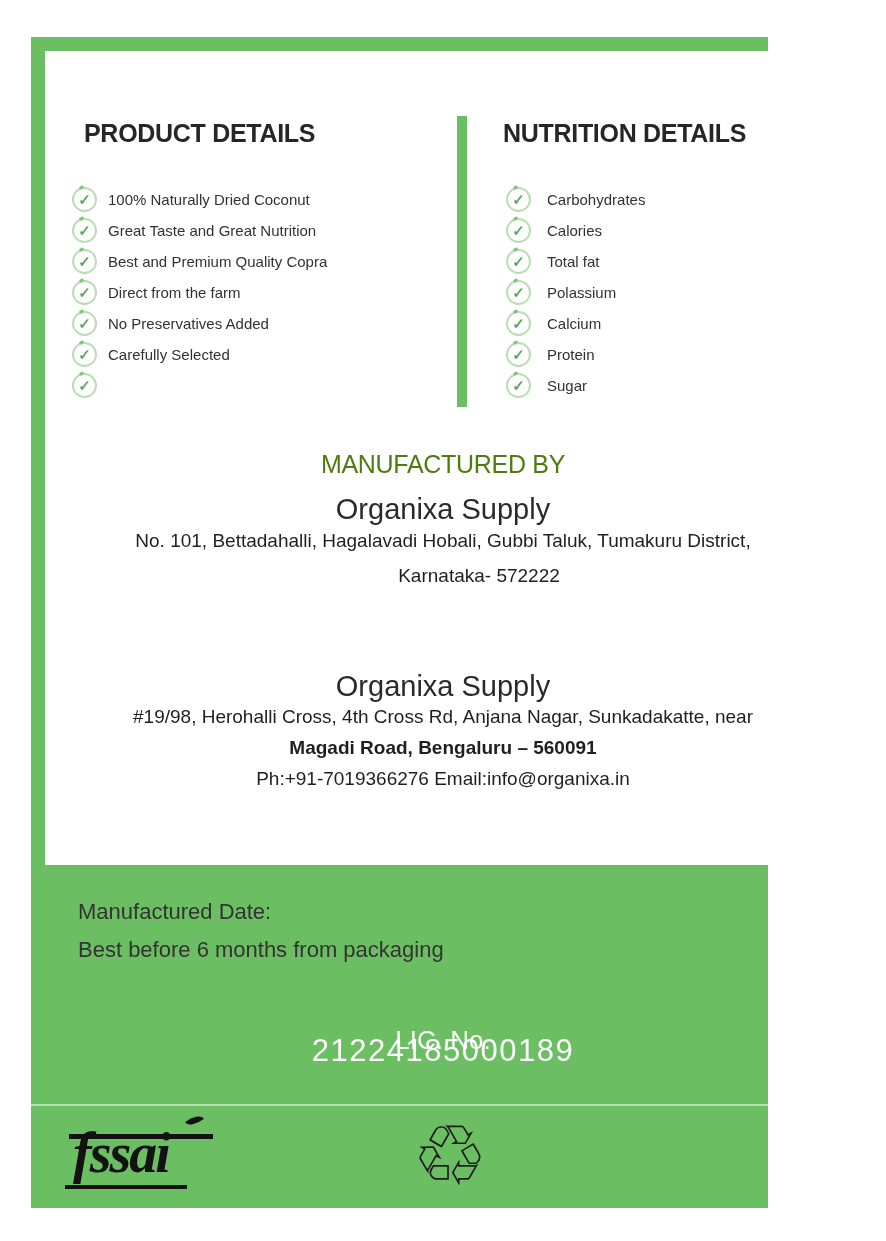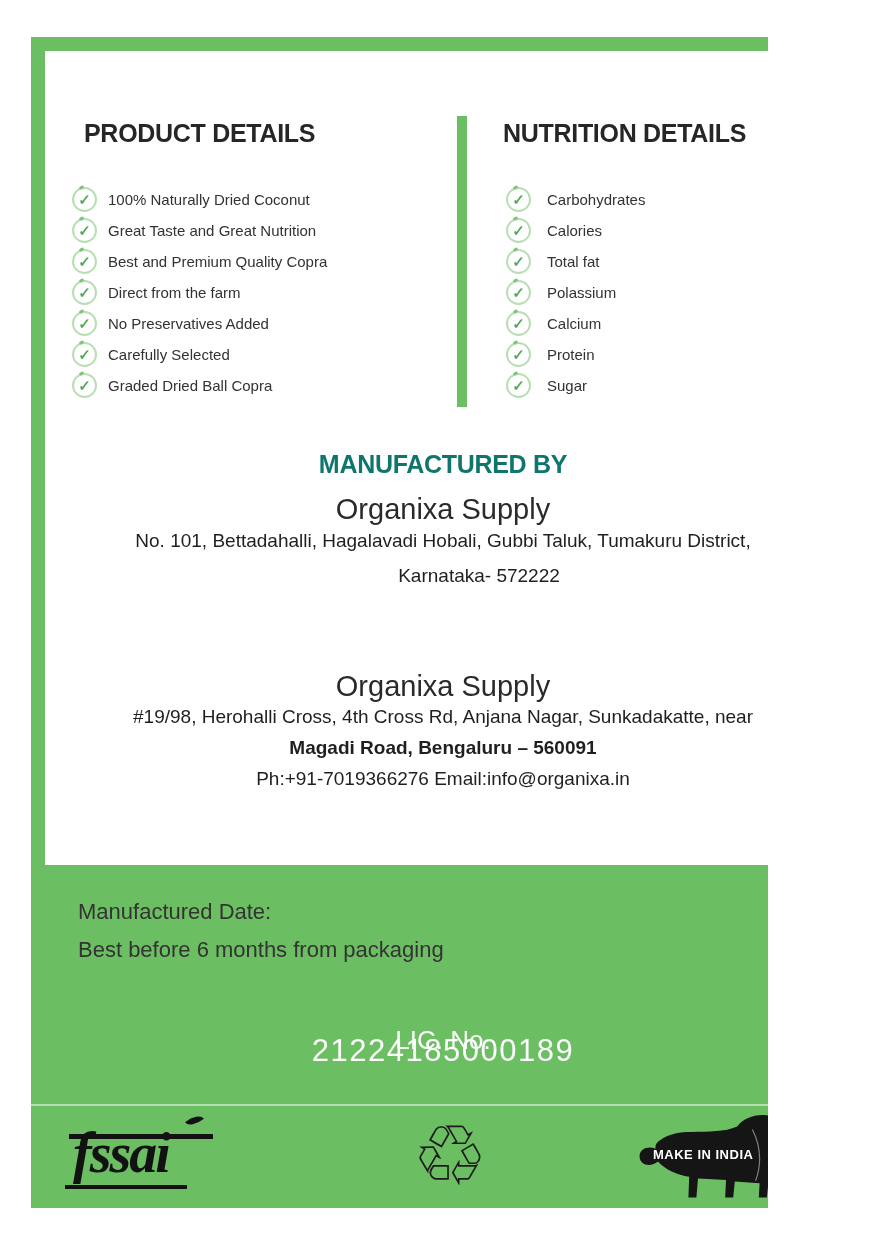--- a/index.html
+++ b/index.html
@@ -28,21 +28,21 @@
   .check-icon::before {
     content:""; position:absolute; top:-3px; left:5px; width:5px; height:3px;
     background:#7fc47b; border-radius:2px; transform:rotate(-32deg);
   }
   .check-glyph { color:#57a85c; font-size:15px; font-weight:bold; line-height:1; }
   #product-list .check-icon { margin-right:11px; }
   #nutrition-list .check-icon { margin-right:16px; }
   .check-text { font-size:15px; color:#323232; white-space:nowrap; }
 
   .center-block { position:absolute; left:45px; width:796px; text-align:center; white-space:nowrap; }
-  .sec-title { font-size:25px; font-weight:700; color:#0f766e; letter-spacing:-0.3px; }
+  .sec-title { font-size:25px; font-weight:400; color:#4d7c0f; letter-spacing:-0.3px; }
   .company { font-size:29px; color:#2a2a2a; }
   .addr { font-size:19px; color:#1f1f1f; }
   #mfg-title { top:450px; }
   #mfg-company { top:493px; }
   #mfg-addr1 { top:530px; }
   #mfg-addr2 { top:565px;padding-left:36px; }
   #pkg-title { top:617px; }
   #pkg-company { top:670px; }
   #pkg-addr1 { top:706px; }
   #pkg-addr2 { top:737px;font-weight:bold; }
@@ -131,21 +131,20 @@
     <li class="check-item">
       <span class="check-icon">
           <span class="check-glyph">✓</span>
         </span>
       <span class="check-text">Carefully Selected</span>
     </li>
     <li class="check-item">
       <span class="check-icon">
           <span class="check-glyph">✓</span>
         </span>
-      <span class="check-text">Graded Dried Ball Copra</span>
     </li>
   </ul>
 
   <ul class="check-list" id="nutrition-list">
     <li class="check-item">
       <span class="check-icon">
           <span class="check-glyph">✓</span>
         </span>
       <span class="check-text">Carbohydrates</span>
     </li>
@@ -206,27 +205,13 @@
 
   <div class="fssai">
     <div class="fssai-bar-top"></div>
     <div class="fssai-text">fssai</div>
     <div class="fssai-leaf"></div>
     <div class="fssai-bar-bottom"></div>
   </div>
 
   <div class="recycle">♲</div>
 
-  <div class="mii">
-    <svg viewBox="0 0 230 120">
-      <path fill="#151515" d="M30,62 C20,70 6,66 7,54 C8,45 19,42 27,46 C26,42 28,38 33,35
-        C44,27 58,25 72,25 C94,24 113,25 129,18 C139,5 160,0 176,7 C191,13 206,24 212,38
-        C216,50 211,62 200,67 C196,80 183,91 168,89 L166,107 L156,107 L157,89
-        L126,87 L124,107 L114,107 L115,85 L80,83 L78,107 L68,107 L69,81
-        C54,79 39,72 30,62 Z"></path>
-      <path d="M148,22 C158,42 160,64 152,86" stroke="rgba(255,255,255,0.45)" stroke-width="1.5" fill="none"></path>
-      <path d="M168,14 C178,36 180,62 170,88" stroke="rgba(255,255,255,0.45)" stroke-width="1.5" fill="none"></path>
-      <path d="M186,12 C196,32 198,56 190,76" stroke="rgba(255,255,255,0.45)" stroke-width="1.5" fill="none"></path>
-      <path d="M212,44 L223,50 L210,57 Z" fill="#6cbe63"></path>
-    </svg>
-    <div class="mii-text">MAKE IN INDIA</div>
-  </div>
 </div>
 
 </body></html>

